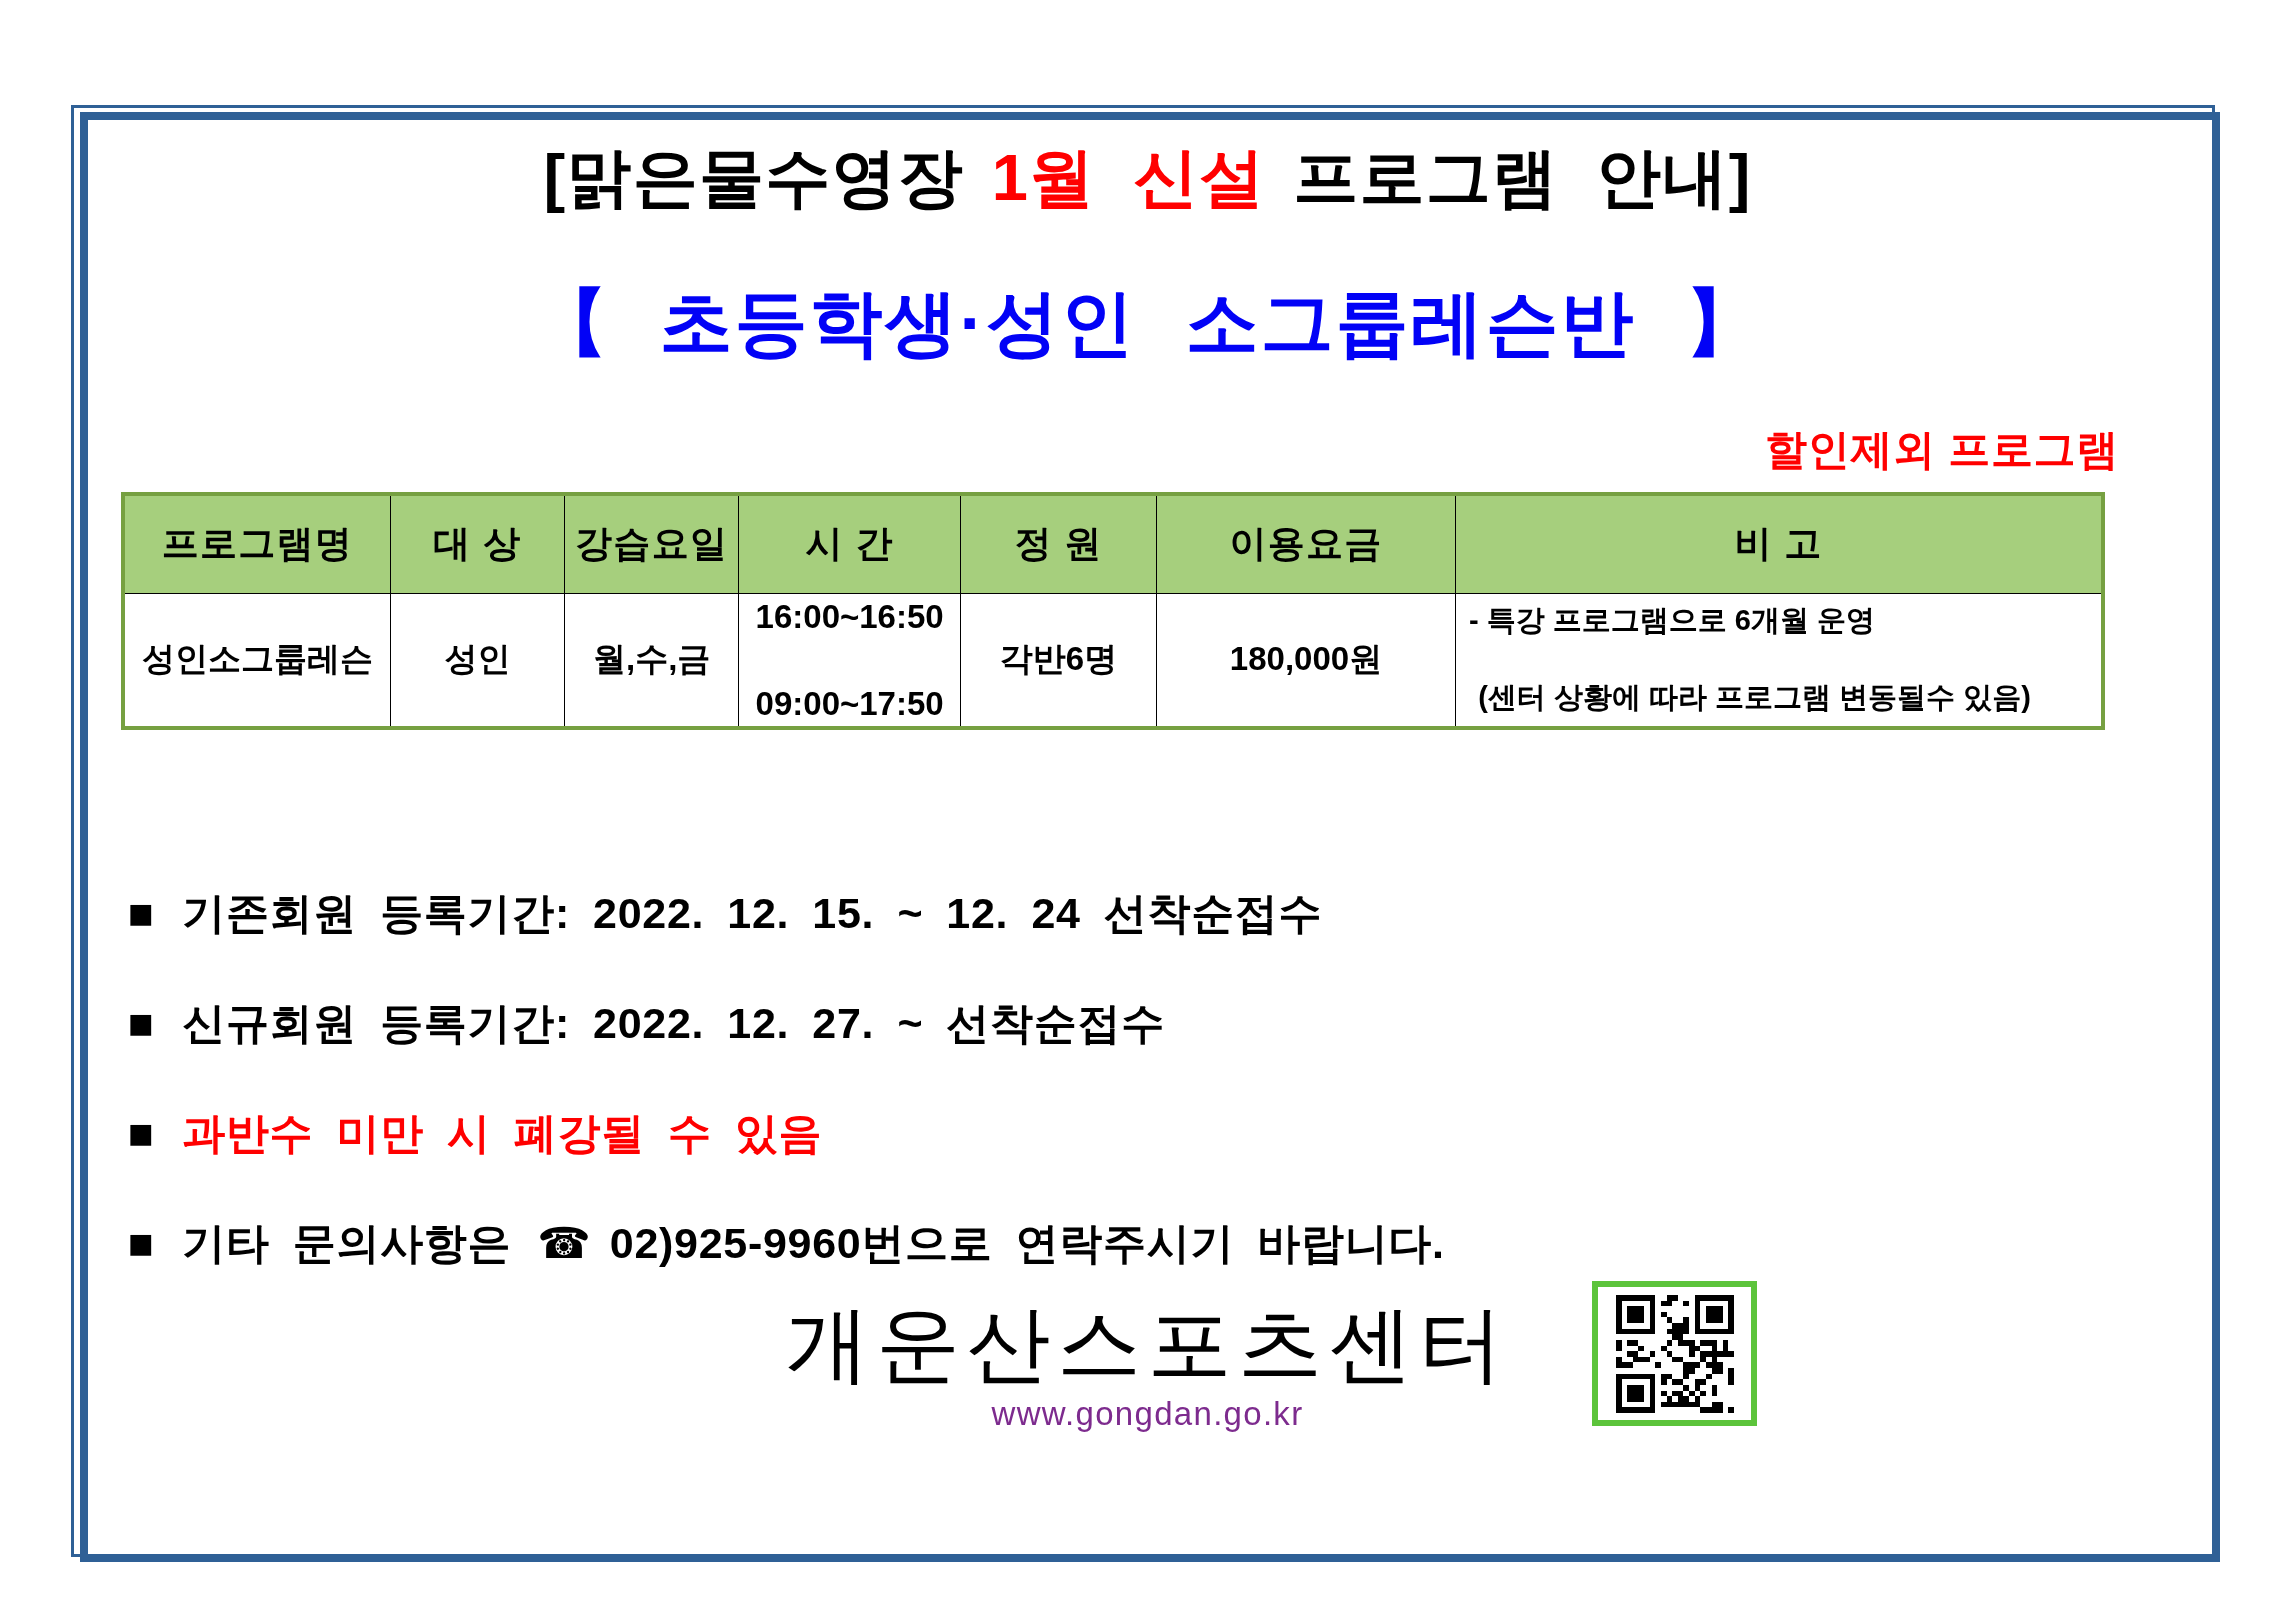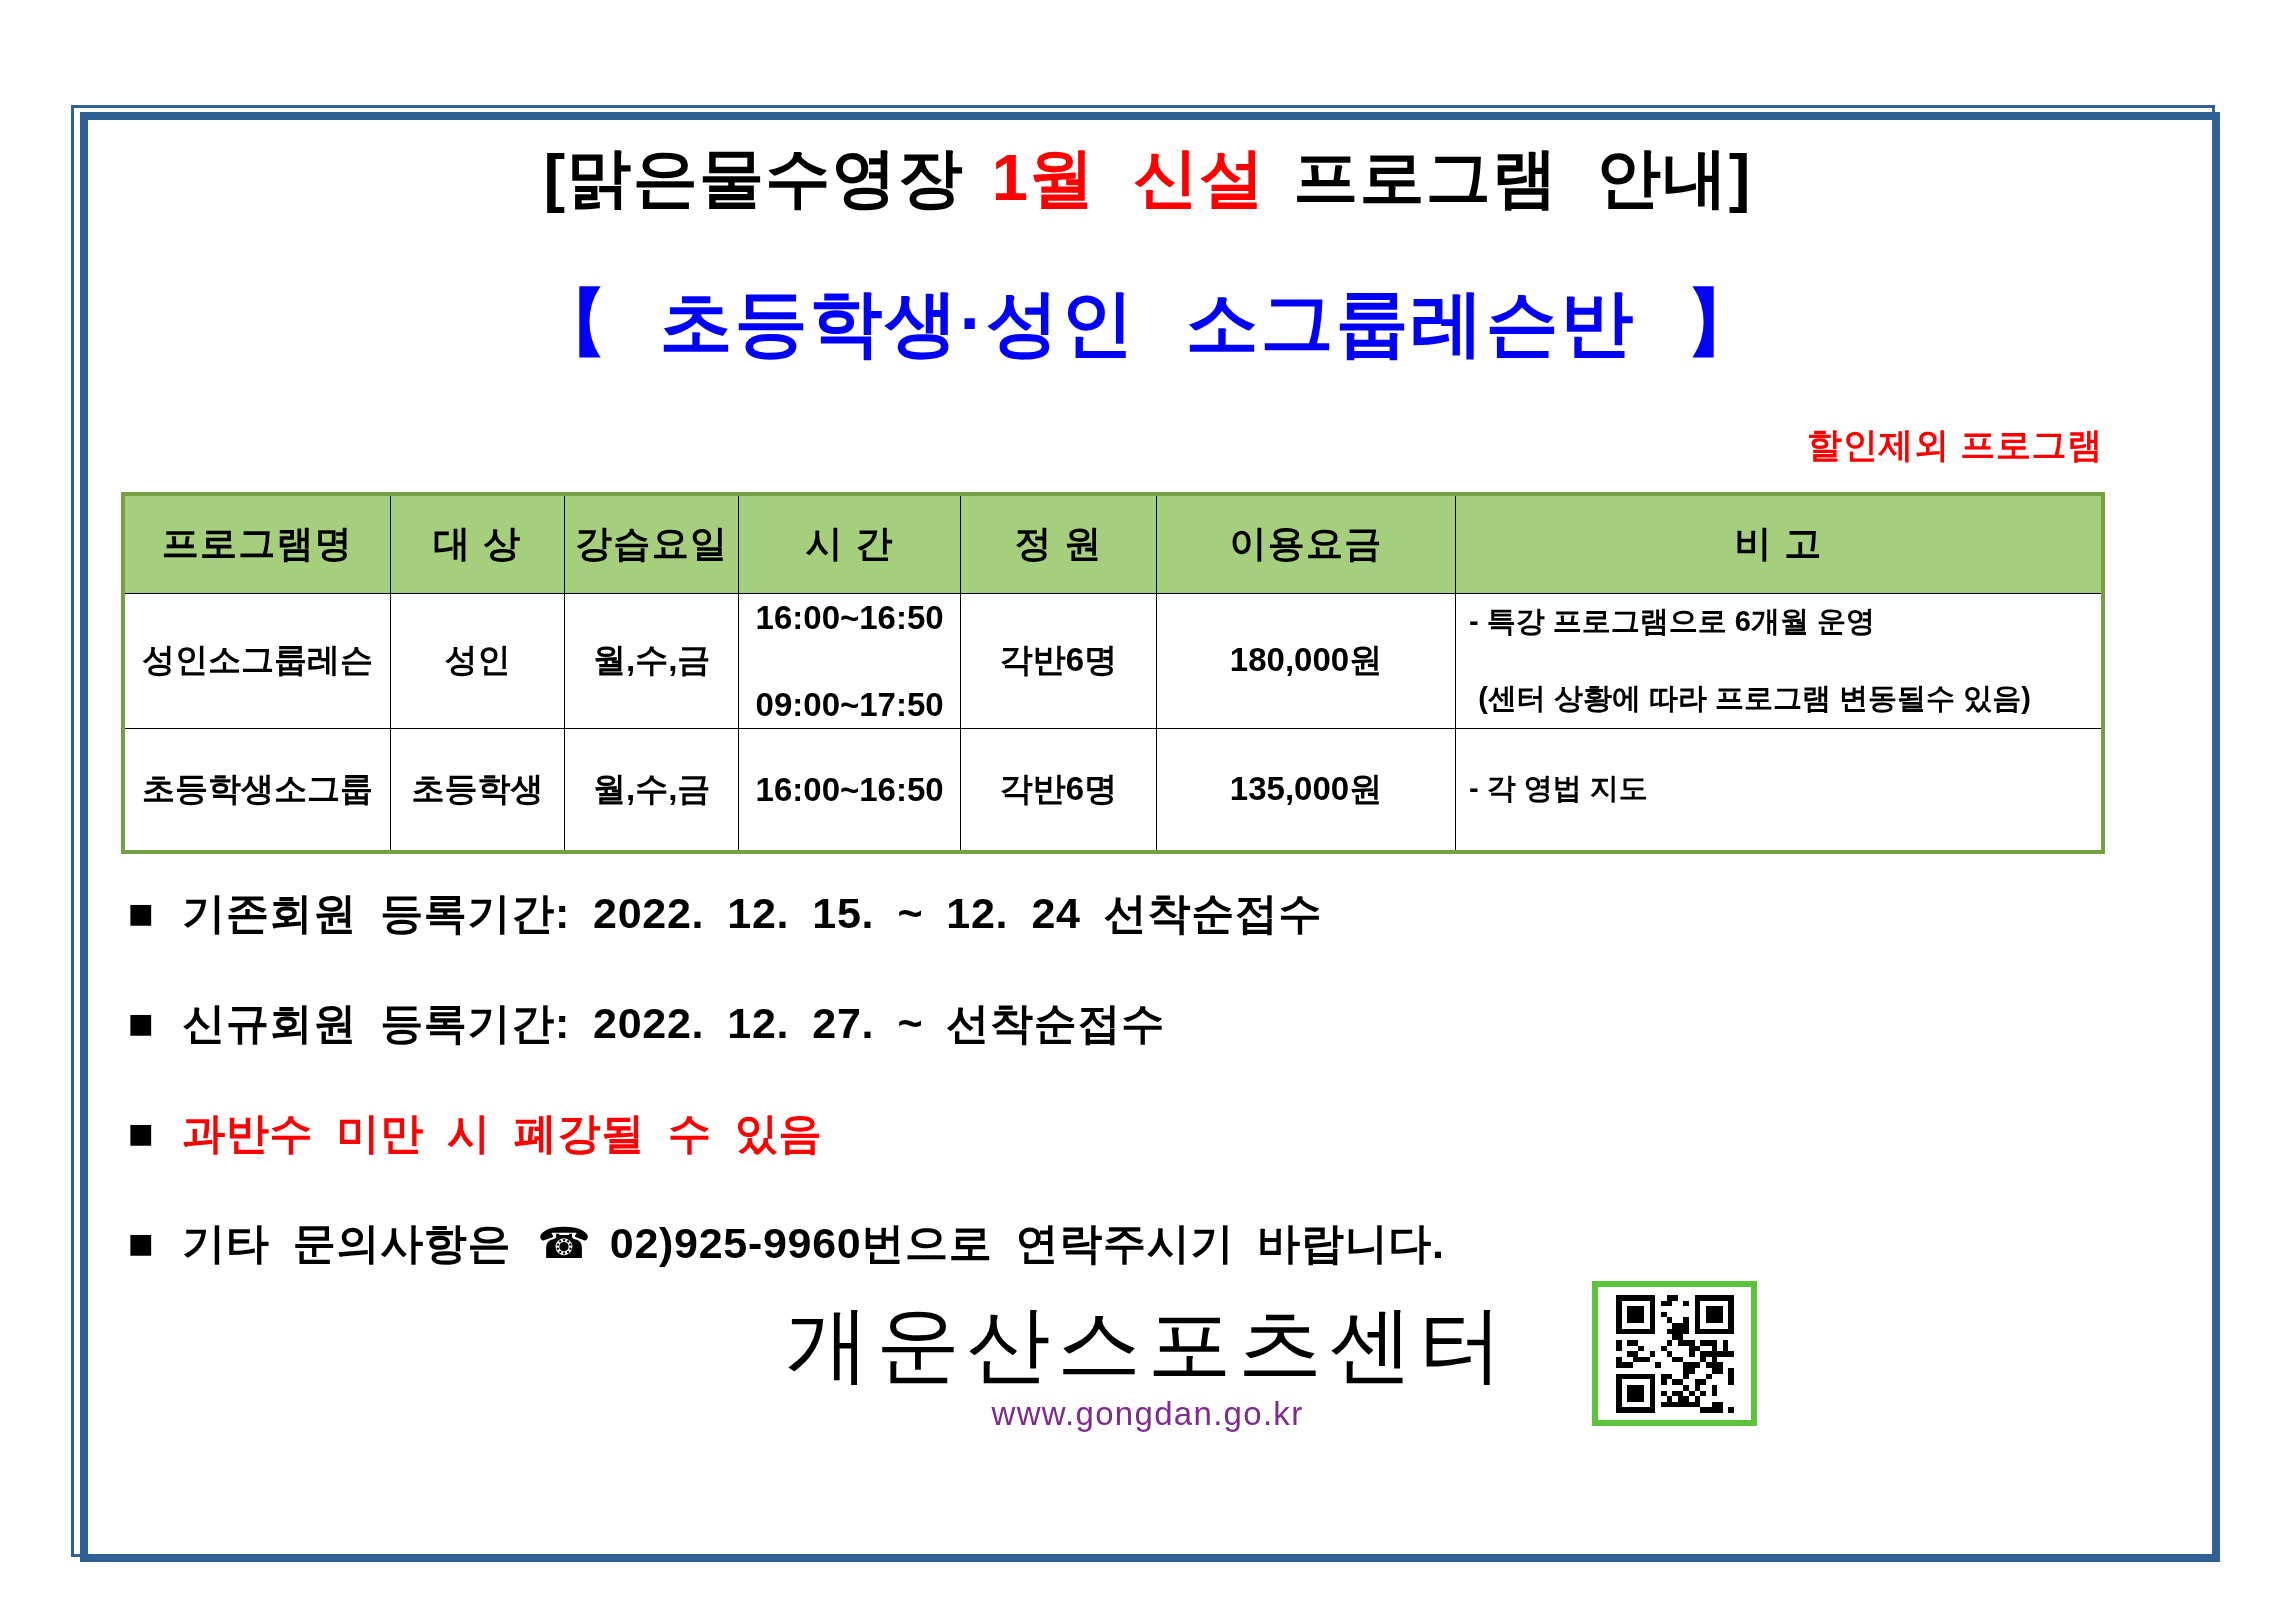--- a/index.html
+++ b/index.html
@@ -21,22 +21,22 @@
     font-size:65px;font-weight:bold;color:#000;letter-spacing:1.3px;word-spacing:18.3px;
     white-space:nowrap;
   }
   .title .red{color:#FF0000;margin:0 27.5px;}
   .subtitle{
     position:absolute;left:0;top:275px;width:100%;text-align:center;
     font-size:73px;font-weight:bold;color:#0202F6;letter-spacing:2px;word-spacing:27.5px;
     white-space:nowrap;
   }
   .discount{
-    position:absolute;right:192px;top:422px;
-    font-size:35px;font-weight:bold;color:#FF0000;letter-spacing:0.7px;
+    position:absolute;right:176px;top:422px;
+    font-size:42px;font-weight:bold;color:#FF0000;letter-spacing:0.7px;
   }
   .table-wrap{position:absolute;left:121px;top:492px;width:1984px;border-radius:12px;}
   table{
     width:100%;border-collapse:collapse;table-layout:fixed;
     border:4.6px solid #76A041;
   }
   th,td{border:1.3px solid #000;box-sizing:border-box;}
   th{
     background:#A6CF7D;font-size:37px;font-weight:bold;color:#000;
     height:99px;text-align:center;letter-spacing:1.3px;
@@ -114,33 +114,20 @@
       <td>월,수,금</td>
       <td class="time-cell">
         <div class="t1">16:00~16:50</div>
         <div class="t2">09:00~17:50</div>
       </td>
       <td>각반6명</td>
       <td>180,000원</td>
       <td class="note-cell">
         <div class="n1">- 특강 프로그램으로 6개월 운영</div>
         <div class="n2">(센터 상황에 따라 프로그램 변동될수 있음)</div>
-      </td>
-    </tr>
-    <tr class="row2">
-      <td>초등학생소그룹</td>
-      <td>초등학생</td>
-      <td>월,수,금</td>
-      <td class="time-cell">
-        <div class="t1">16:00~16:50</div>
-      </td>
-      <td>각반6명</td>
-      <td>135,000원</td>
-      <td class="note-cell">
-        <div class="n1">- 각 영법 지도</div>
       </td>
     </tr>
   </tbody>
     </table>
 </div>
 
 <div class="bullets">
   <div class="bullet">
     <span class="marker">■</span><span class="text">기존회원 등록기간: 2022. 12. 15. ~ 12. 24 선착순접수</span>
   </div>

